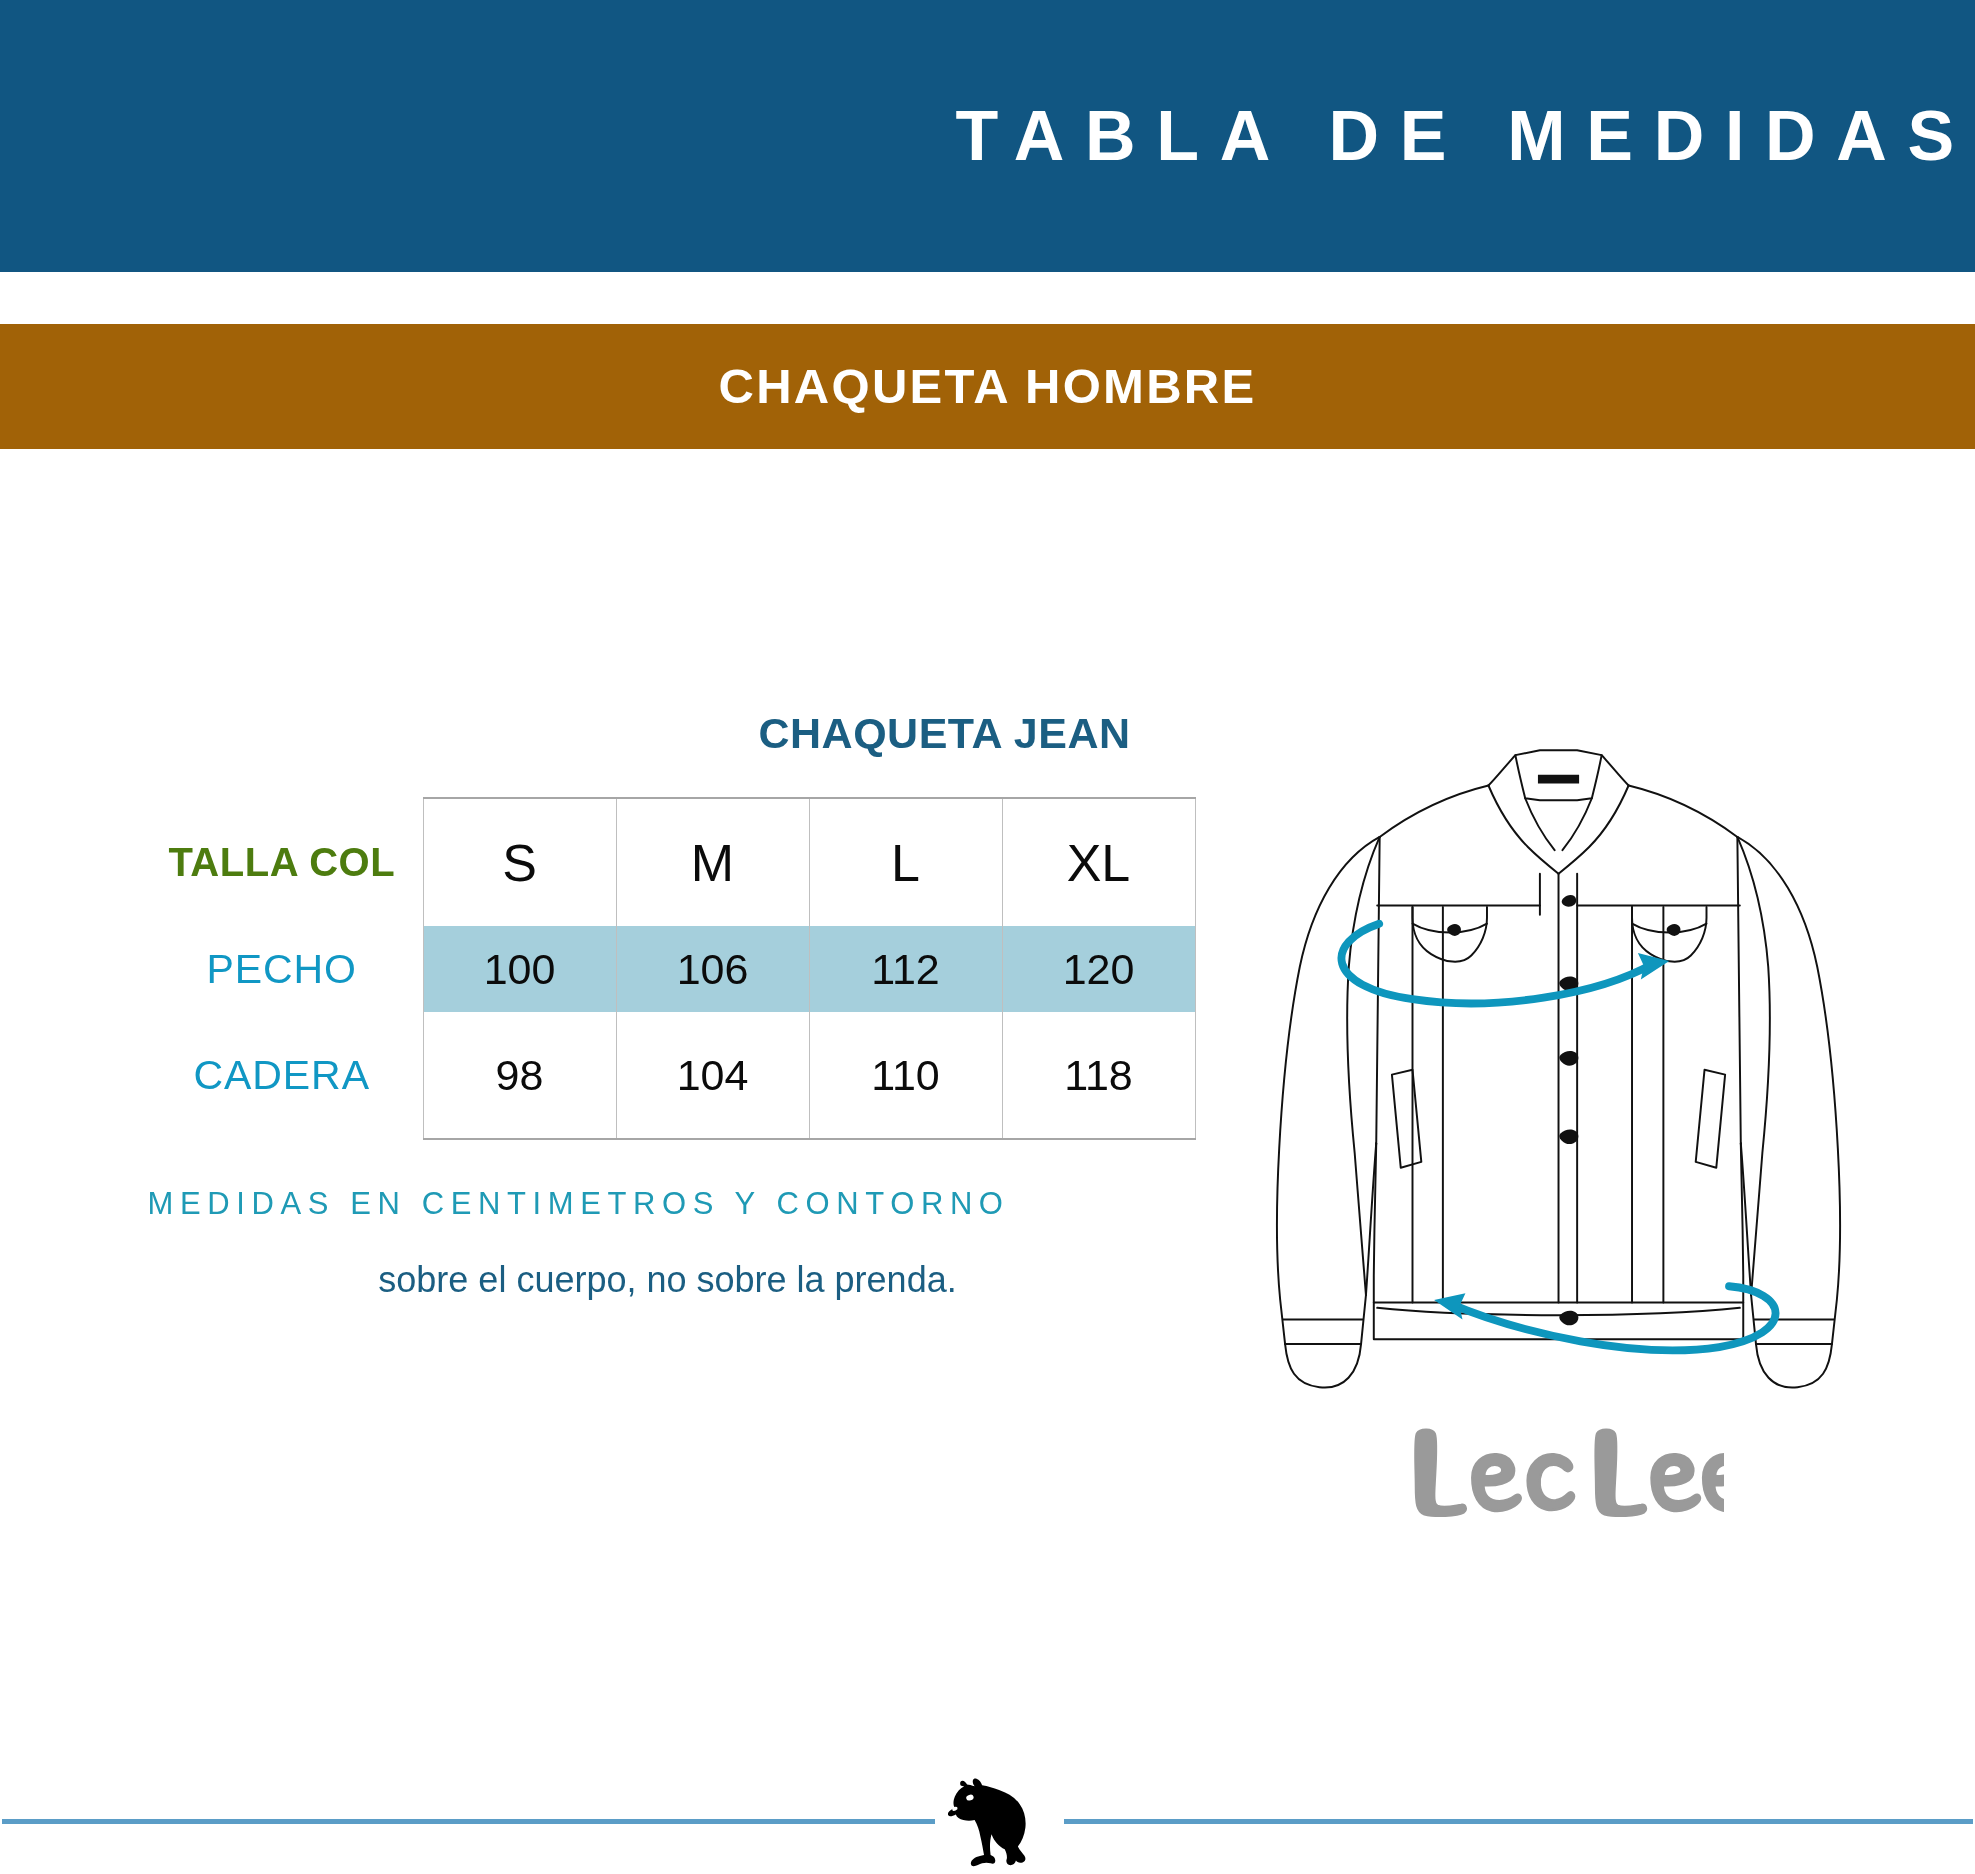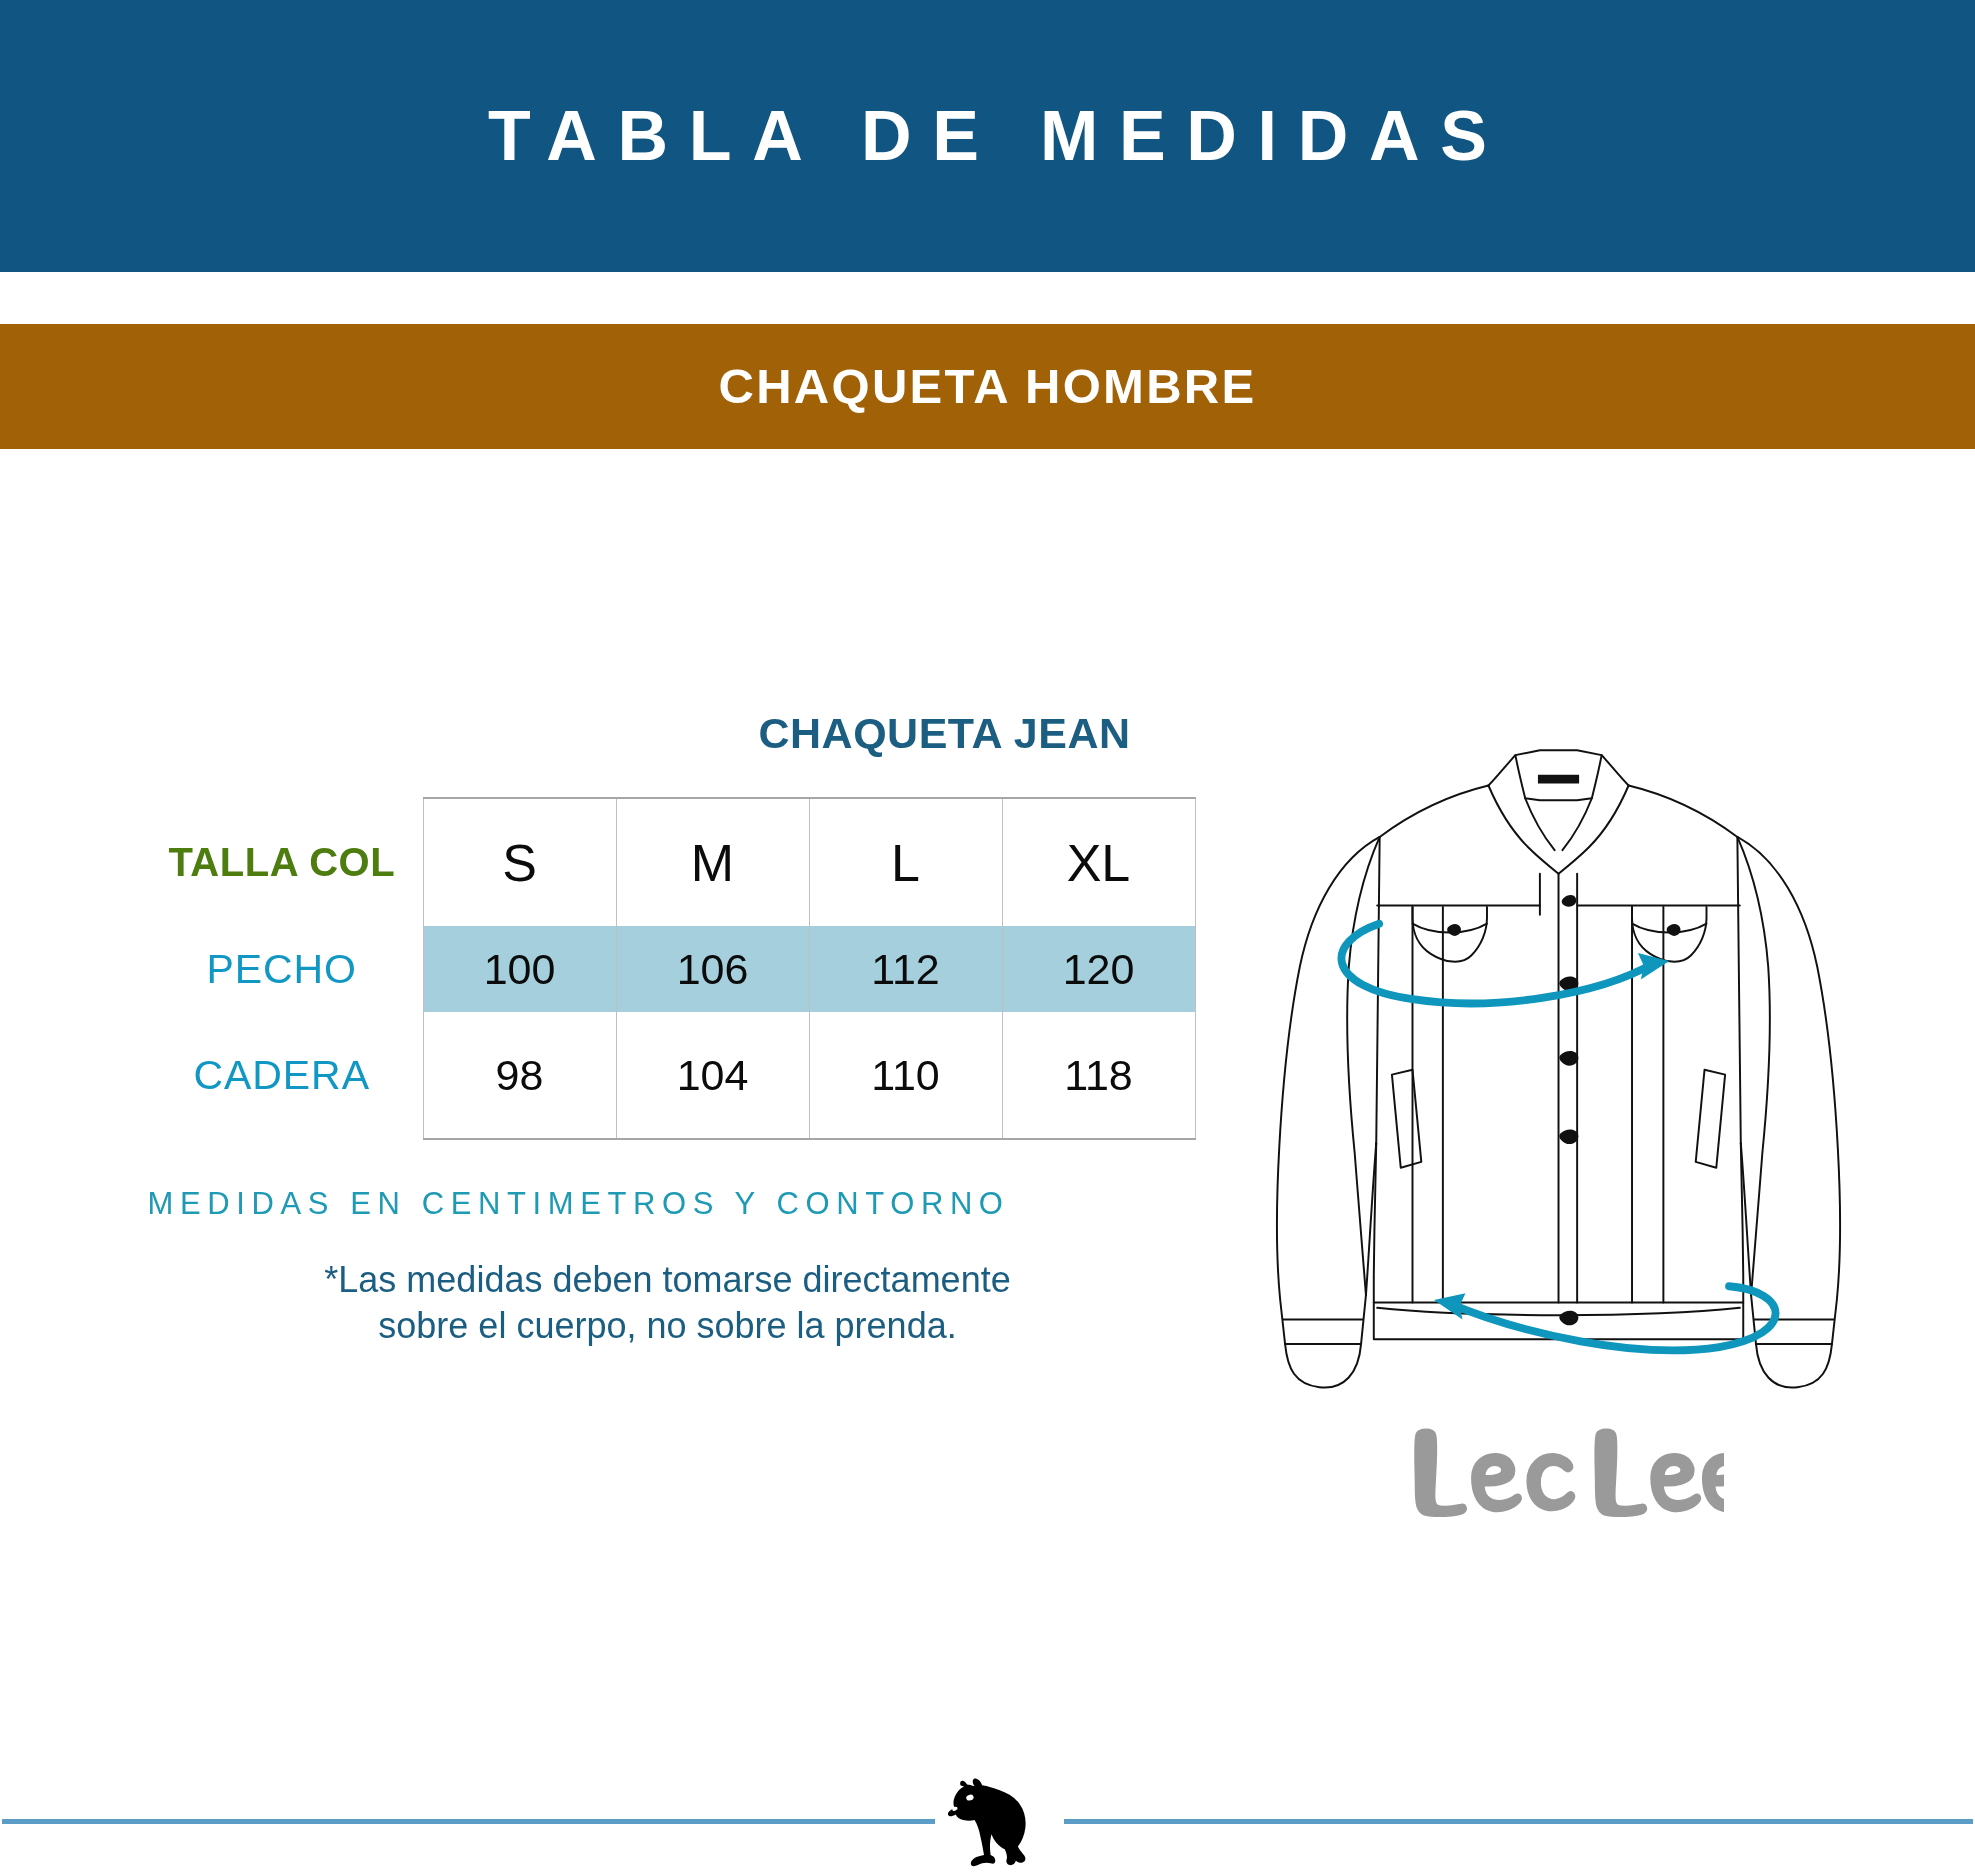--- a/index.html
+++ b/index.html
@@ -19,21 +19,21 @@
   
   .top-banner {
     position: absolute;
     left: 0;
     top: 0;
     width: 1975px;
     height: 272px;
     background: #115682;
     display: flex;
     align-items: center;
-    justify-content: center;
+    justify-content: flex-end;
   }
   .top-banner-title {
     color: #ffffff;
     font-size: 70px;
     font-weight: 700;
     letter-spacing: 20.7px;
     text-indent: 20.7px;
     line-height: 1;
     white-space: nowrap;
   }
@@ -283,21 +283,20 @@
             <td class="grid-cell size-val">110</td>
             <td class="grid-cell size-val">118</td>
           </tr>
         </tbody>
       </table>
     </div>
 
     <div class="units-note">MEDIDAS EN CENTIMETROS Y CONTORNO</div>
 
     <div class="note">
-      <div>*Las medidas deben tomarse directamente</div>
       <div>sobre el cuerpo, no sobre la prenda.</div>
     </div>
   </div>
 
   <div class="illustration">
     <svg viewBox="0 0 1200 1400" xmlns="http://www.w3.org/2000/svg">
       <g fill="none" stroke="#111111" stroke-width="4" stroke-linejoin="round" stroke-linecap="round">
 
         <path d="M233 255
                  C 150 300, 95 400, 70 520

